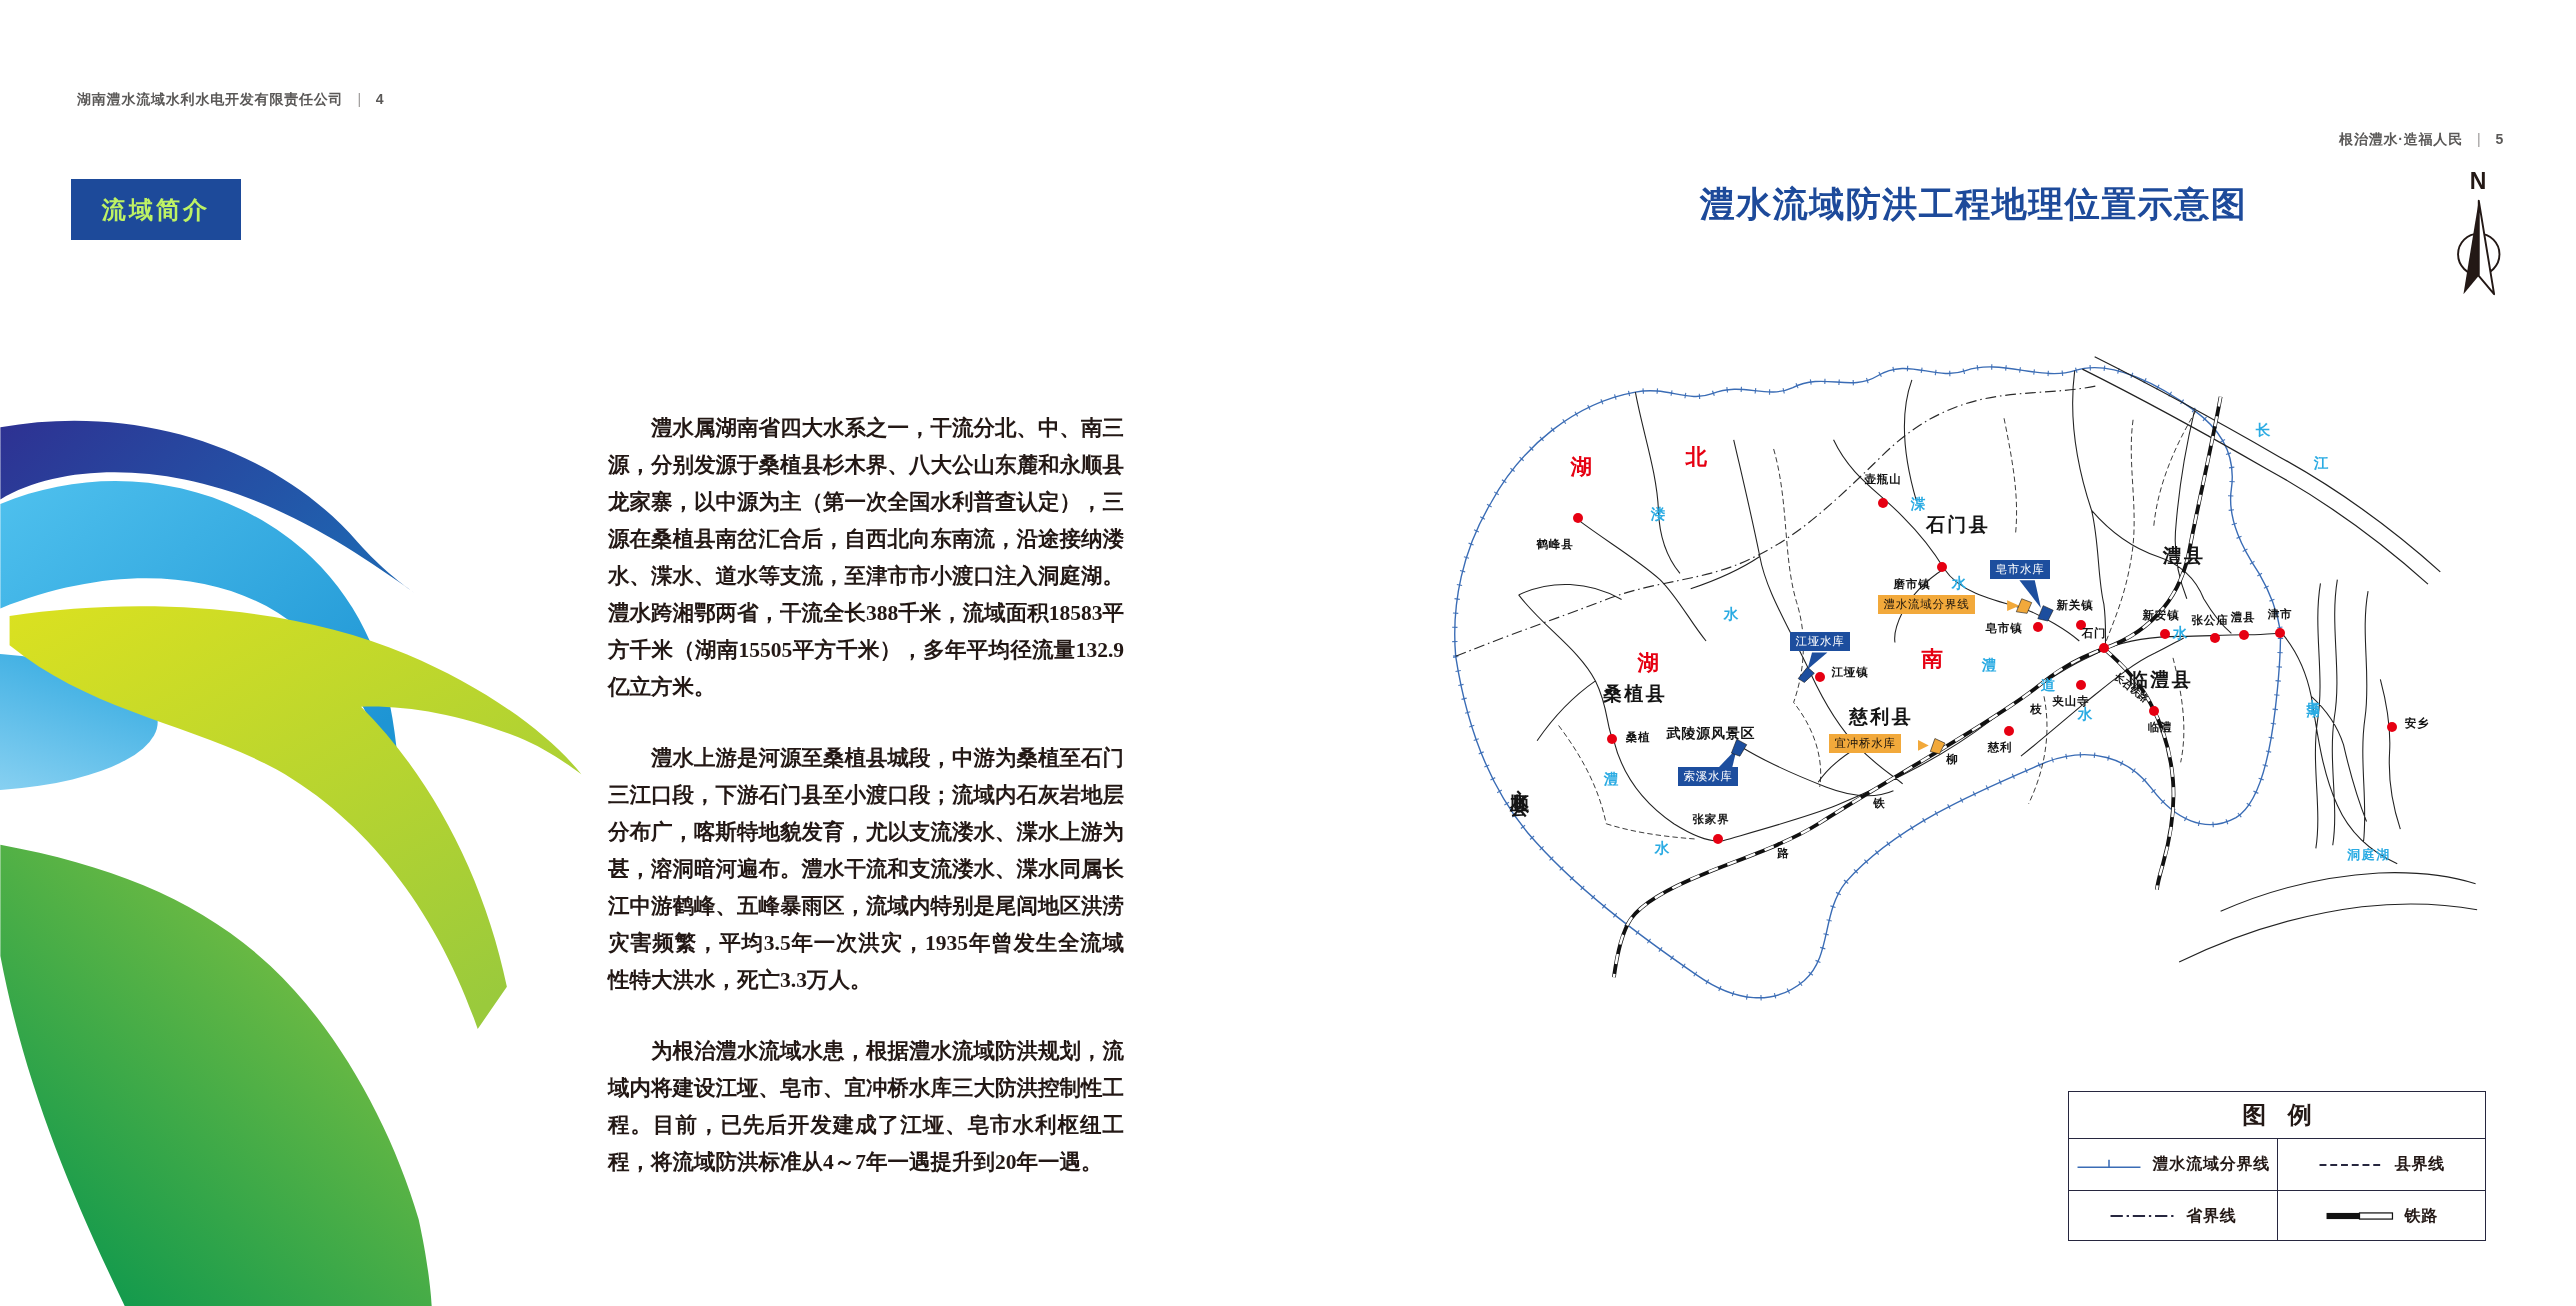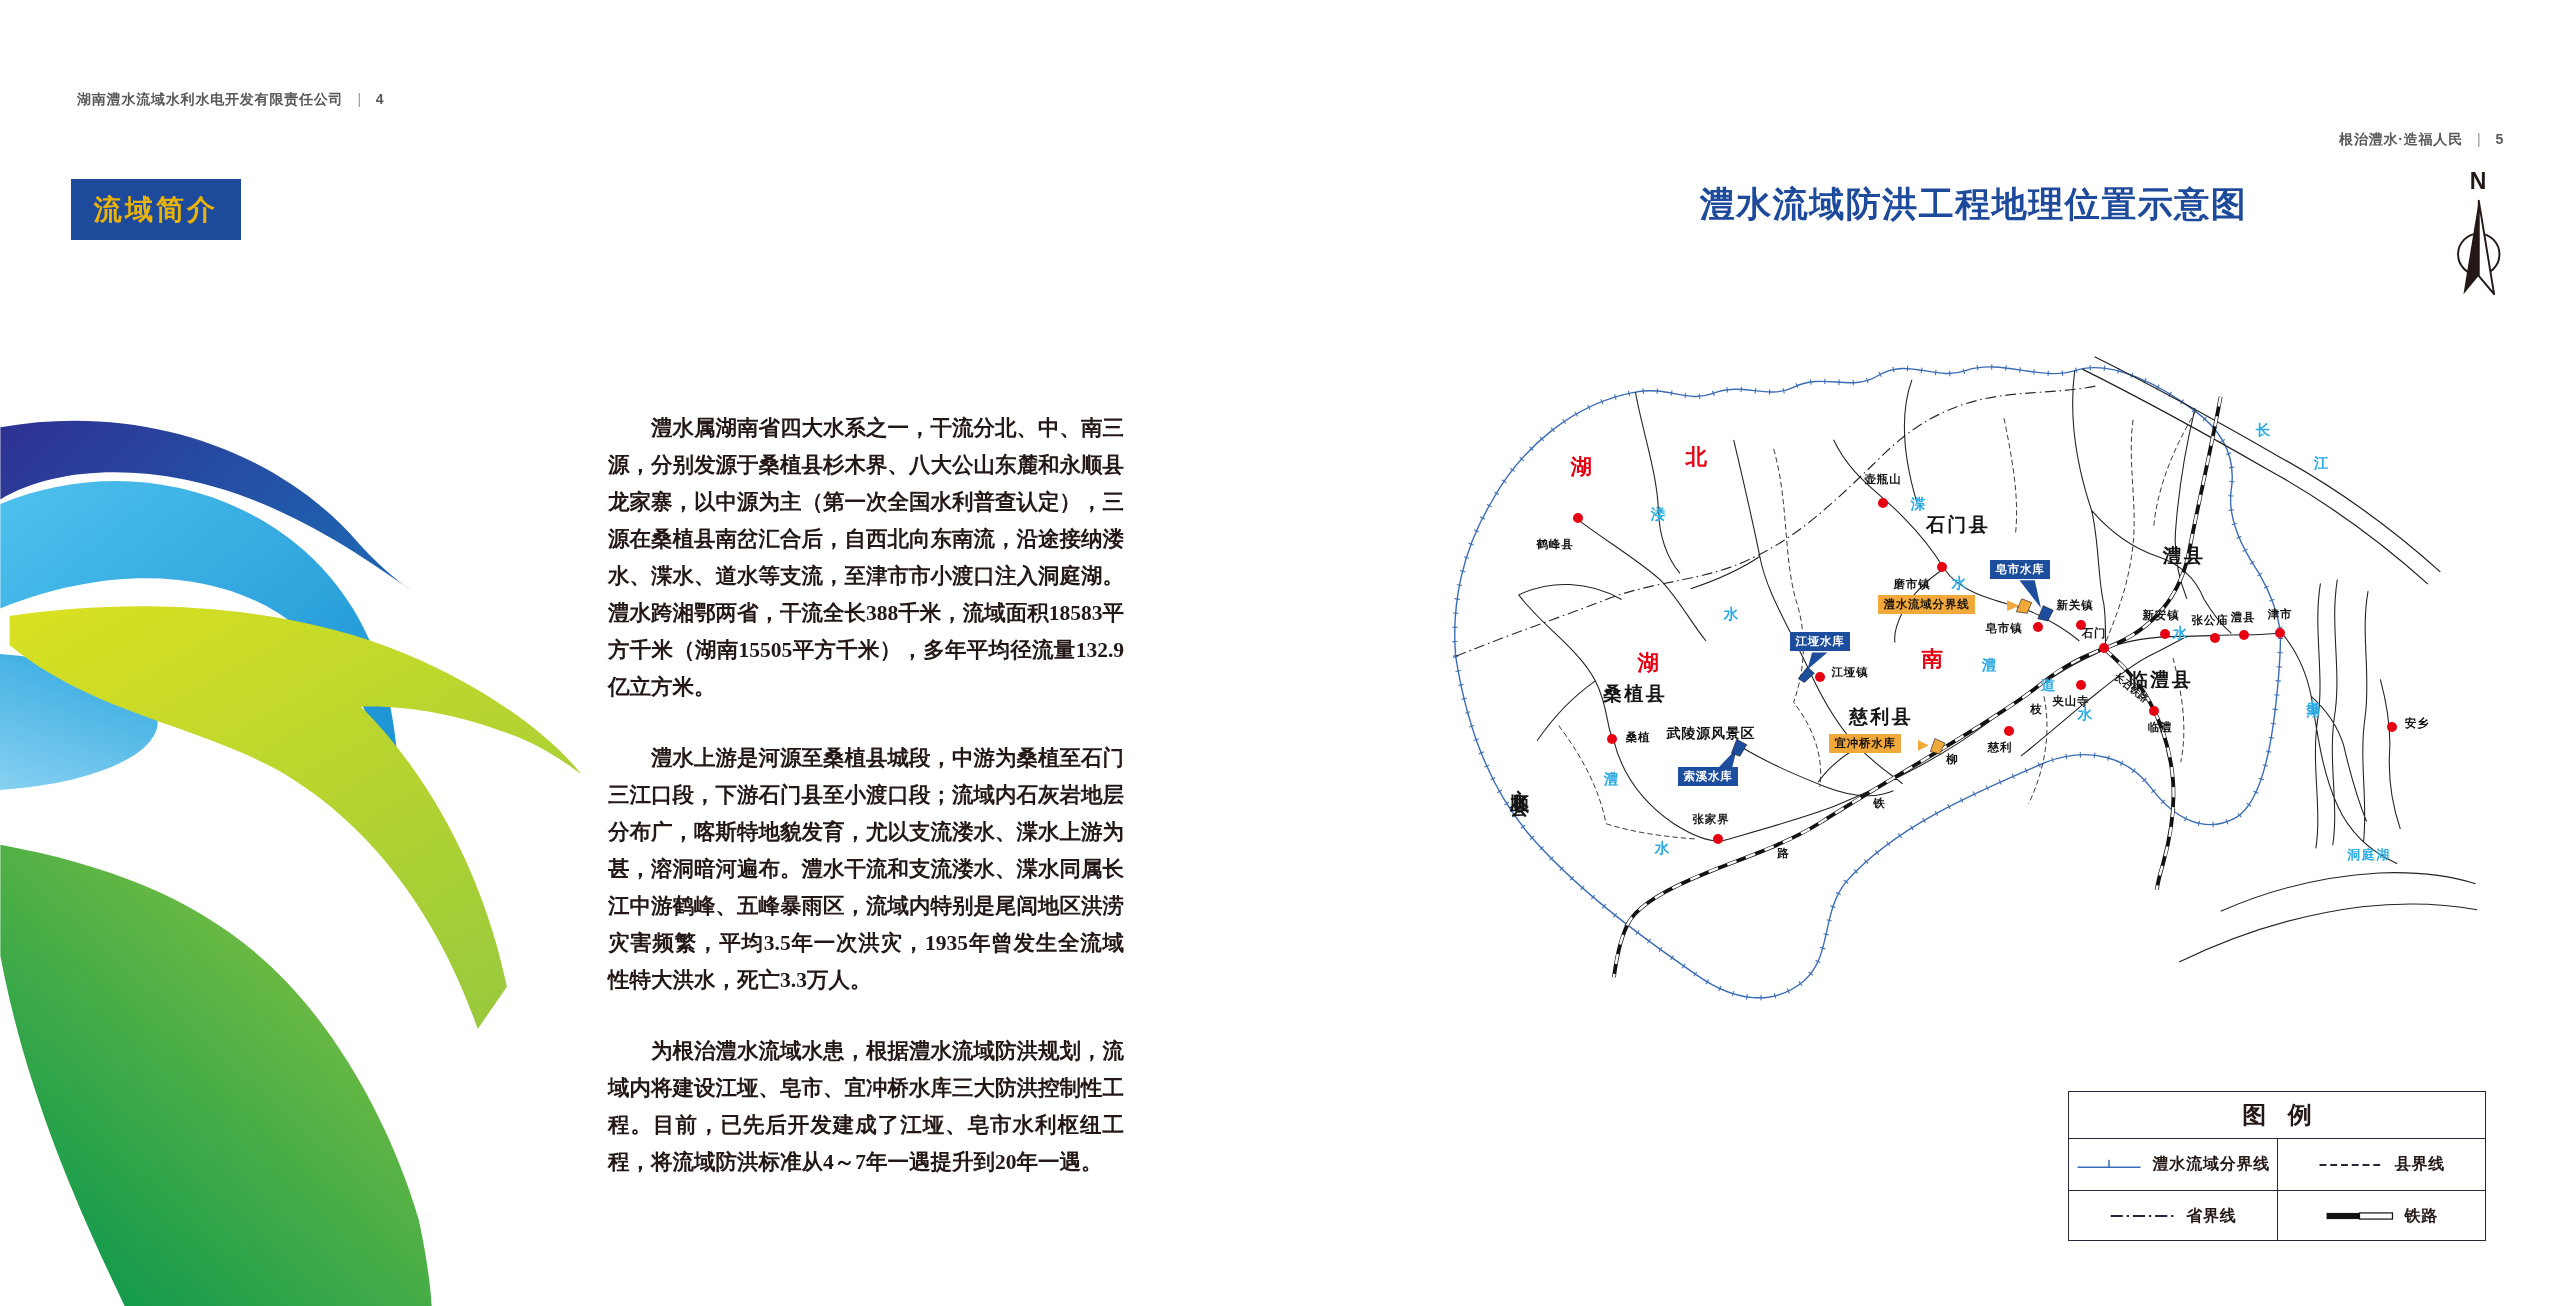--- a/index.html
+++ b/index.html
@@ -6,21 +6,21 @@
   .stage{position:relative;width:2576px;height:1306px;background:#ffffff;overflow:hidden;
          font-family:"Liberation Sans",sans-serif;}
   
   .hdr{position:absolute;top:91px;font-size:14px;font-weight:bold;color:#5a5857;letter-spacing:0.8px;white-space:nowrap;}
   .hdr .sep{color:#9a9897;font-weight:normal;padding:0 14px;}
   .hdr-left{left:77px;}
   .hdr-right{right:72px;text-align:right;margin-top:40px;}
   
   .sec-title{position:absolute;left:71px;top:179px;width:170px;height:61px;background:#1d4a9a;
              display:flex;align-items:center;justify-content:center;}
-  .sec-title span{color:#eab308;font-size:28px;font-weight:bold;letter-spacing:3.1px;}
+  .sec-title span{color:#bef264;font-size:24px;font-weight:bold;letter-spacing:3.1px;}
   .bodytext{position:absolute;left:608px;top:410px;width:516px;color:#231815;
             font-family:"Liberation Serif",serif;font-weight:bold;font-size:21.5px;line-height:37px;
             text-align:justify;}
   .bodytext p{margin:0 0 34px 0;text-indent:2em;}
   
   .map-title{position:absolute;left:1655px;top:181px;width:637px;text-align:center;
              color:#1d4a9a;font-size:35px;font-weight:bold;letter-spacing:1.5px;}
   .compass{position:absolute;left:2451px;top:170px;width:54px;text-align:center;}
   .compass .n{font-size:23px;font-weight:bold;color:#231815;line-height:1;}
   .map{position:absolute;left:1405px;top:326px;width:1152px;height:845px;}
@@ -29,21 +29,21 @@
   .prov{font-size:21.5px;color:#e60012;letter-spacing:1.5px;}
   .county{font-size:19px;color:#141414;letter-spacing:2.3px;}
   .town{font-size:11.5px;color:#141414;letter-spacing:0.8px;}
   .riv{font-size:14.6px;color:#2aabe3;}
   .lake{font-size:13px;color:#2aabe3;letter-spacing:1.5px;}
   .lmk{font-size:14px;color:#141414;letter-spacing:0.8px;}
   .rlbl{font-size:11.5px;color:#141414;}
   .vert{writing-mode:vertical-rl;letter-spacing:4.6px;}
   .dot{position:absolute;width:10px;height:10px;border-radius:50%;background:#e60012;
        transform:translate(-50%,-50%);}
-  .callout{position:absolute;font-weight:bold;font-size:11.5px;padding:3.8px 5.4px;line-height:1;
+  .callout{position:absolute;font-weight:normal;font-size:11.5px;padding:3.8px 5.4px;line-height:1;
            white-space:nowrap;letter-spacing:0.8px;text-align:center;}
   .callout.blue{background:#1d4e9e;color:#ffffff;}
   .callout.orange{background:#f2a93b;color:#1a130d;}
   
   .legend{position:absolute;left:2068px;top:1091px;width:418px;height:150px;border:1.5px solid #27273f;
           background:#fff;box-sizing:border-box;}
   .legend .ltitle{height:46px;border-bottom:1.5px solid #27273f;display:flex;align-items:center;
           justify-content:center;font-size:24px;font-weight:bold;color:#231815;letter-spacing:21.5px;text-indent:21.5px;}
   .legend .lgrid{display:grid;grid-template-columns:1fr 1fr;grid-template-rows:51px 51px;}
   .legend .cell{display:flex;align-items:center;justify-content:center;gap:10.7px;box-sizing:border-box;}

